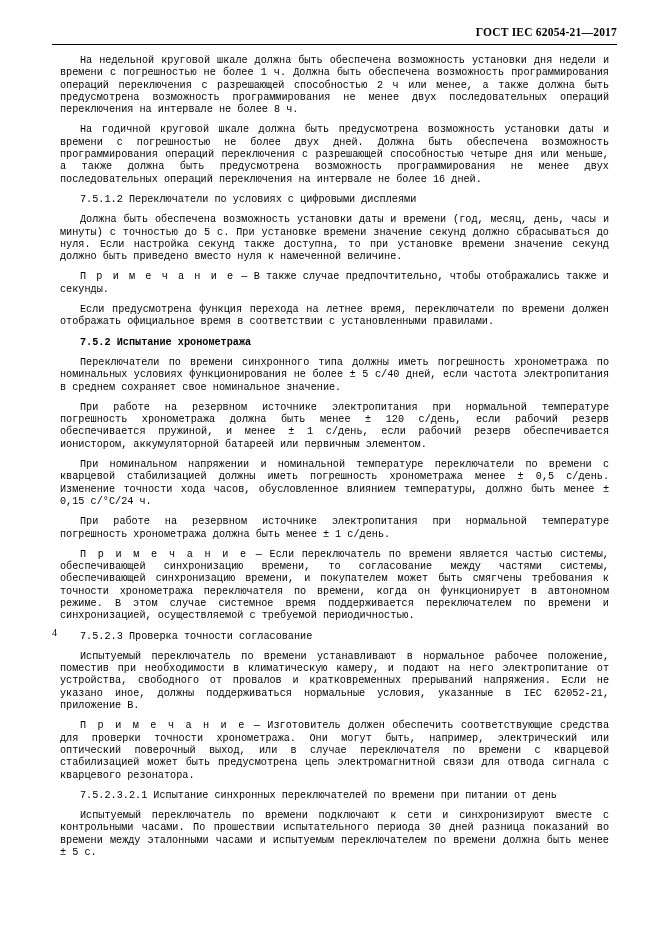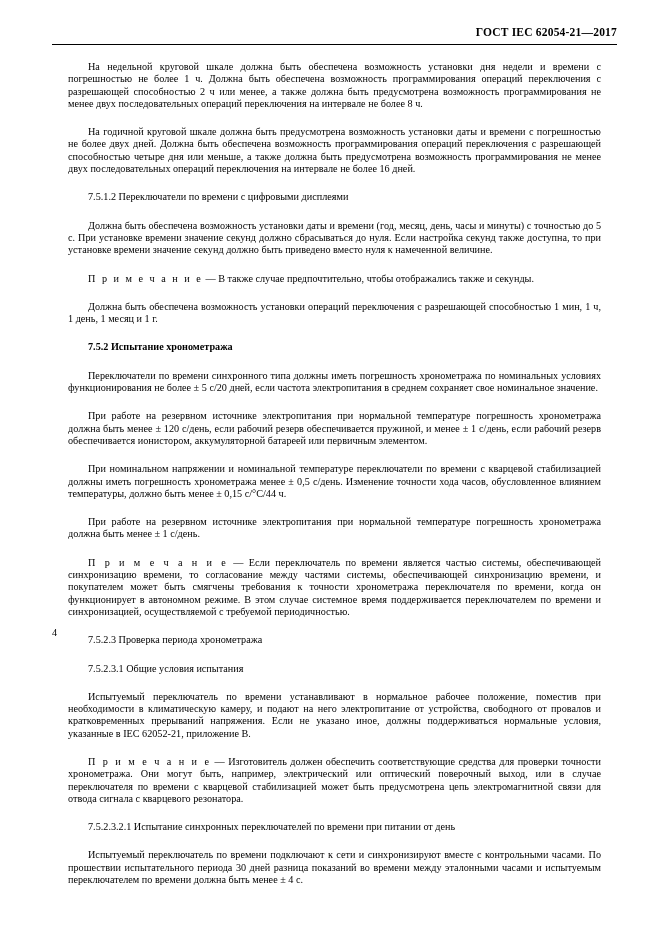--- a/index.html
+++ b/index.html
@@ -35,23 +35,24 @@
     border-top: 1px solid #000;
     margin: 3px 0 10px 0;
     height: 0;
   }
   .body-text {
     font-size: 10.2px;
     line-height: 12.3px;
     text-align: justify;
   }
   p {
-    margin: 16px;
+    margin: 8px;
     text-align: justify;
     text-justify: inter-word;
+    font-family: Liberation Mono, monospace;
   }
   .indent {
     text-indent: 20px;
   }
   .note {
     text-indent: 20px;
   }
   .note .lbl {
     letter-spacing: 2px;
   }
@@ -73,32 +74,31 @@
 <body>
 
 <div class="page">
 
   <div class="header">ГОСТ IEC 62054-21—2017</div>
   <hr class="hrule">
 
   <div class="body-text" id="content">
       <p class="indent">На недельной круговой шкале должна быть обеспечена возможность установки дня недели и времени с погрешностью не более 1 ч. Должна быть обеспечена возможность программирования операций переключения с разрешающей способностью 2 ч или менее, а также должна быть предусмотрена возможность программирования не менее двух последовательных операций переключения на интервале не более 8 ч.</p>
       <p class="indent">На годичной круговой шкале должна быть предусмотрена возможность установки даты и времени с погрешностью не более двух дней. Должна быть обеспечена возможность программирования операций переключения с разрешающей способностью четыре дня или меньше, а также должна быть предусмотрена возможность программирования не менее двух последовательных операций переключения на интервале не более 16 дней.</p>
-      <p class="clause">7.5.1.2  Переключатели по времени с цифровыми дисплеями</p>
+      <p class="clause">7.5.1.2  Переключатели по условиях с цифровыми дисплеями</p>
       <p class="indent">Должна быть обеспечена возможность установки даты и времени (год, месяц, день, часы и минуты) с точностью до 5 с. При установке времени значение секунд должно сбрасываться до нуля. Если настройка секунд также доступна, то при установке времени значение секунд должно быть приведено вместо нуля к намеченной величине.</p>
       <p class="note"><span class="lbl">П р и м е ч а н и е</span><span> — В также случае предпочтительно, чтобы отображались также и секунды.</span></p>
-      <p class="indent">Должна быть обеспечена возможность установки операций переключения с разрешающей способностью 1 мин, 1 ч, 1 день, 1 месяц и 1 г.</p>
+      <p class="indent">Если предусмотрена функция перехода на летнее время, переключатели по времени должен отображать официальное время в соответствии с установленными правилами.</p>
       <p class="head-bold">7.5.2  Испытание хронометража</p>
-      <p class="indent">Переключатели по времени синхронного типа должны иметь погрешность хронометража по номинальных условиях функционирования не более ± 5 с/20 дней, если частота электропитания в среднем сохраняет свое номинальное значение.</p>
+      <p class="indent">Переключатели по времени синхронного типа должны иметь погрешность хронометража по номинальных условиях функционирования не более ± 5 с/40 дней, если частота электропитания в среднем сохраняет свое номинальное значение.</p>
       <p class="indent">При работе на резервном источнике электропитания при нормальной температуре погрешность хронометража должна быть менее ± 120 с/день, если рабочий резерв обеспечивается пружиной, и менее ± 1 с/день, если рабочий резерв обеспечивается ионистором, аккумуляторной батареей или первичным элементом.</p>
-      <p class="indent">При номинальном напряжении и номинальной температуре переключатели по времени с кварцевой стабилизацией должны иметь погрешность хронометража менее ± 0,5 с/день. Изменение точности хода часов, обусловленное влиянием температуры, должно быть менее ± 0,15 с/°С/44 ч.</p>
+      <p class="indent">При номинальном напряжении и номинальной температуре переключатели по времени с кварцевой стабилизацией должны иметь погрешность хронометража менее ± 0,5 с/день. Изменение точности хода часов, обусловленное влиянием температуры, должно быть менее ± 0,15 с/°С/24 ч.</p>
       <p class="indent">При работе на резервном источнике электропитания при нормальной температуре погрешность хронометража должна быть менее ± 1 с/день.</p>
       <p class="note"><span class="lbl">П р и м е ч а н и е</span><span> — Если переключатель по времени является частью системы, обеспечивающей синхронизацию времени, то согласование между частями системы, обеспечивающей синхронизацию времени, и покупателем может быть смягчены требования к точности хронометража переключателя по времени, когда он функционирует в автономном режиме. В этом случае системное время поддерживается переключателем по времени и синхронизацией, осуществляемой с требуемой периодичностью.</span></p>
-      <p class="clause">7.5.2.3  Проверка периода хронометража</p>
-      <p class="clause">7.5.2.3.1  Общие условия испытания</p>
+      <p class="clause">7.5.2.3  Проверка точности согласование</p>
       <p class="indent">Испытуемый переключатель по времени устанавливают в нормальное рабочее положение, поместив при необходимости в климатическую камеру, и подают на него электропитание от устройства, свободного от провалов и кратковременных прерываний напряжения. Если не указано иное, должны поддерживаться нормальные условия, указанные в IEC 62052-21, приложение В.</p>
       <p class="note"><span class="lbl">П р и м е ч а н и е</span><span> — Изготовитель должен обеспечить соответствующие средства для проверки точности хронометража. Они могут быть, например, электрический или оптический поверочный выход, или в случае переключателя по времени с кварцевой стабилизацией может быть предусмотрена цепь электромагнитной связи для отвода сигнала с кварцевого резонатора.</span></p>
       <p class="clause">7.5.2.3.2.1  Испытание синхронных переключателей по времени при питании от день</p>
-      <p class="indent">Испытуемый переключатель по времени подключают к сети и синхронизируют вместе с контрольными часами. По прошествии испытательного периода 30 дней разница показаний во времени между эталонными часами и испытуемым переключателем по времени должна быть менее ± 4 с.</p>
+      <p class="indent">Испытуемый переключатель по времени подключают к сети и синхронизируют вместе с контрольными часами. По прошествии испытательного периода 30 дней разница показаний во времени между эталонными часами и испытуемым переключателем по времени должна быть менее ± 5 с.</p>
     </div>
 
   <div class="page-number">4</div>
 </div>
 
 </body></html>

